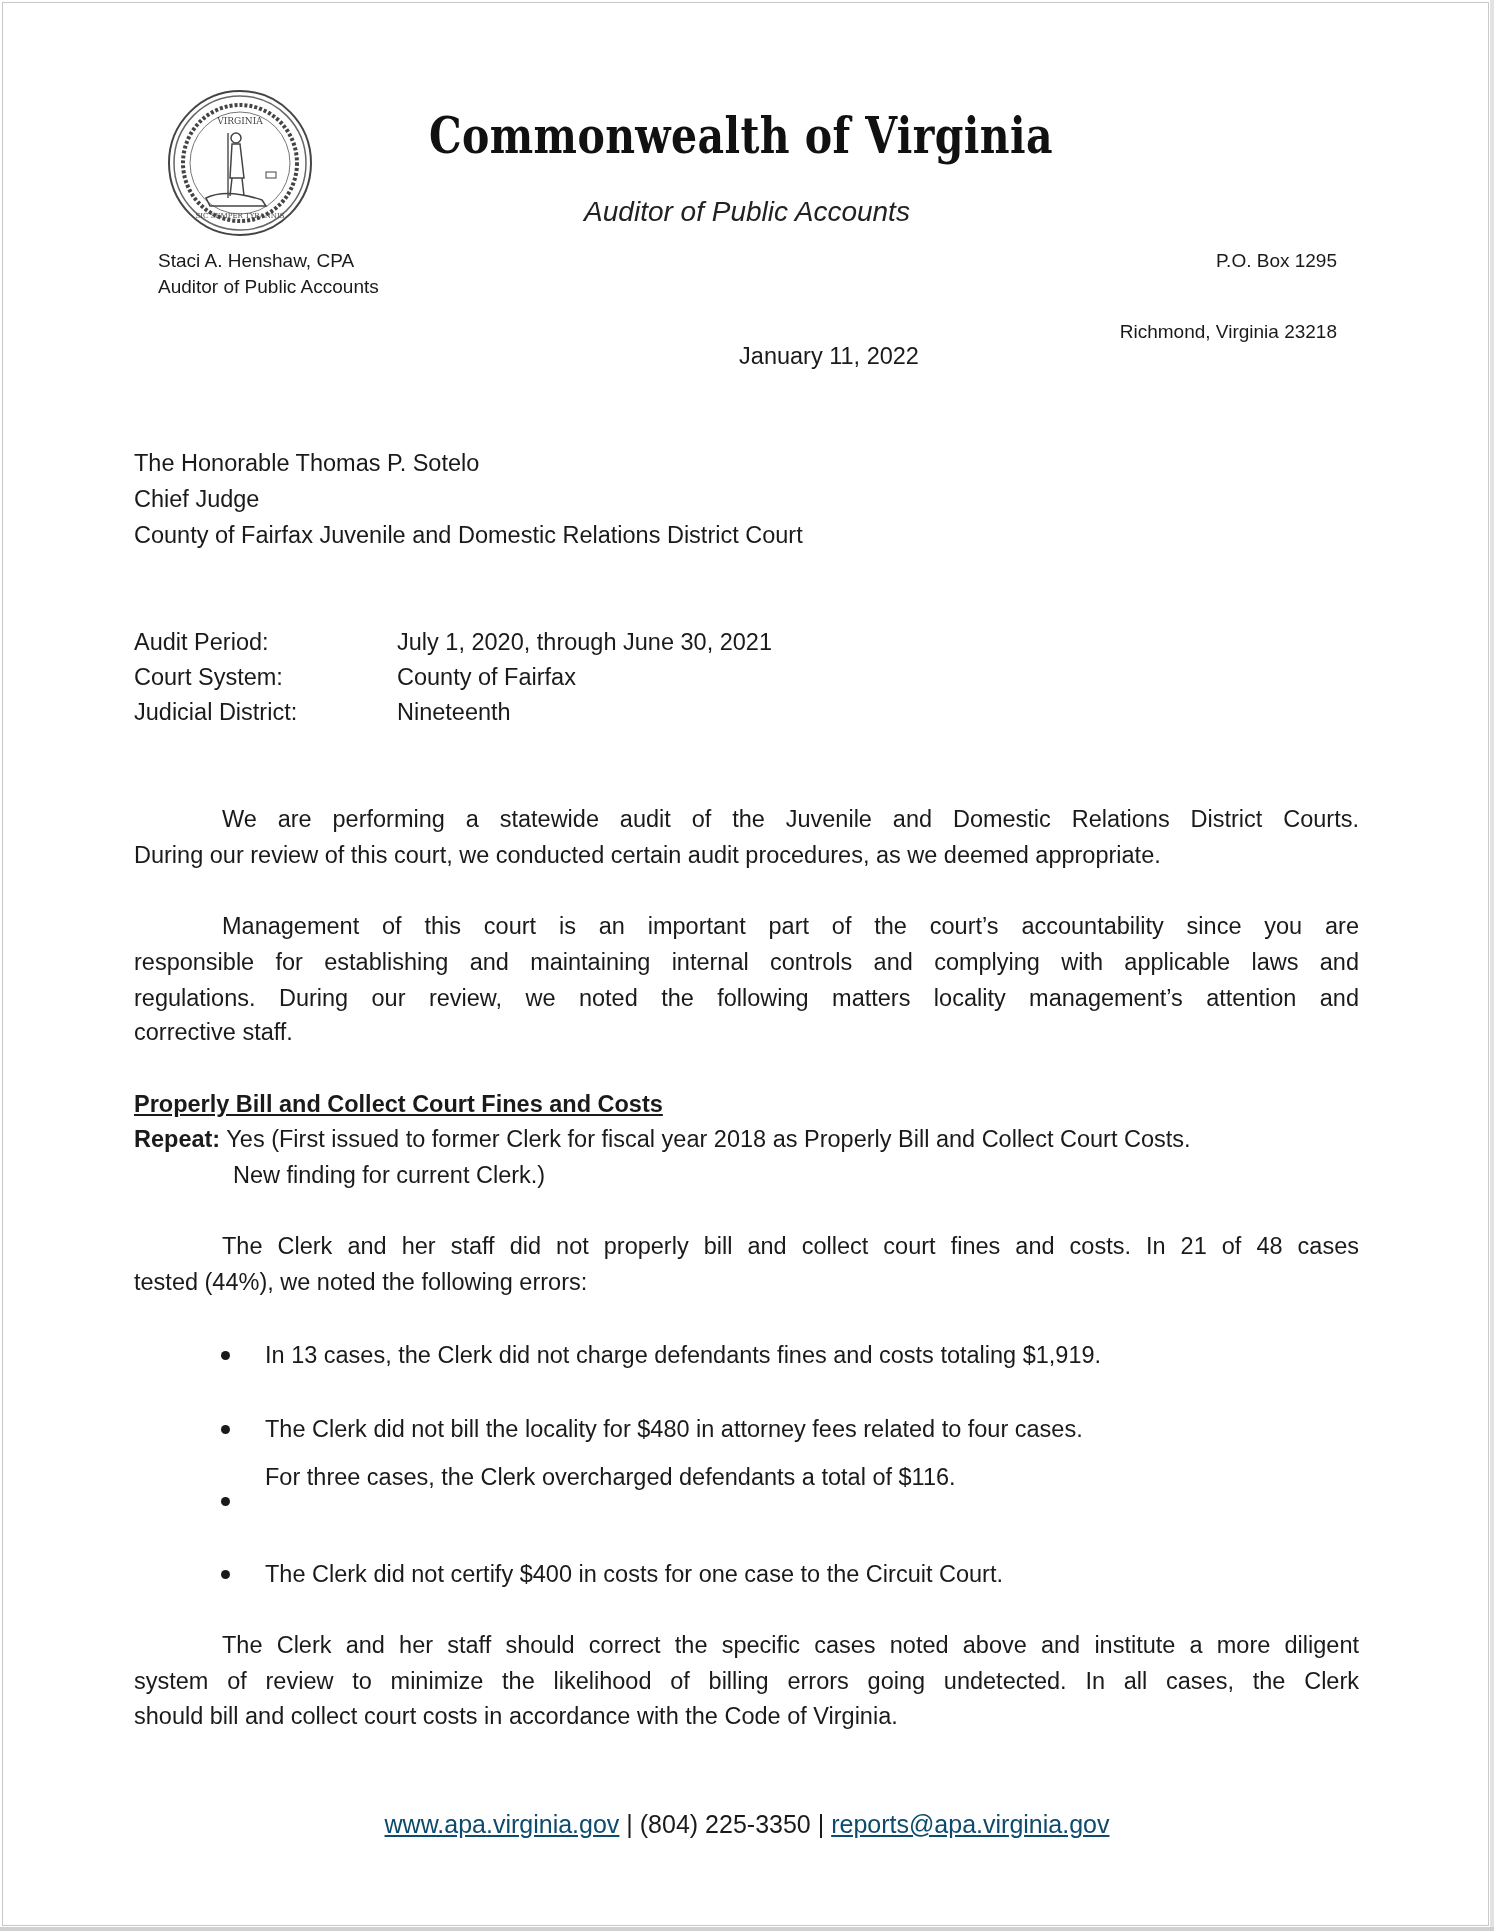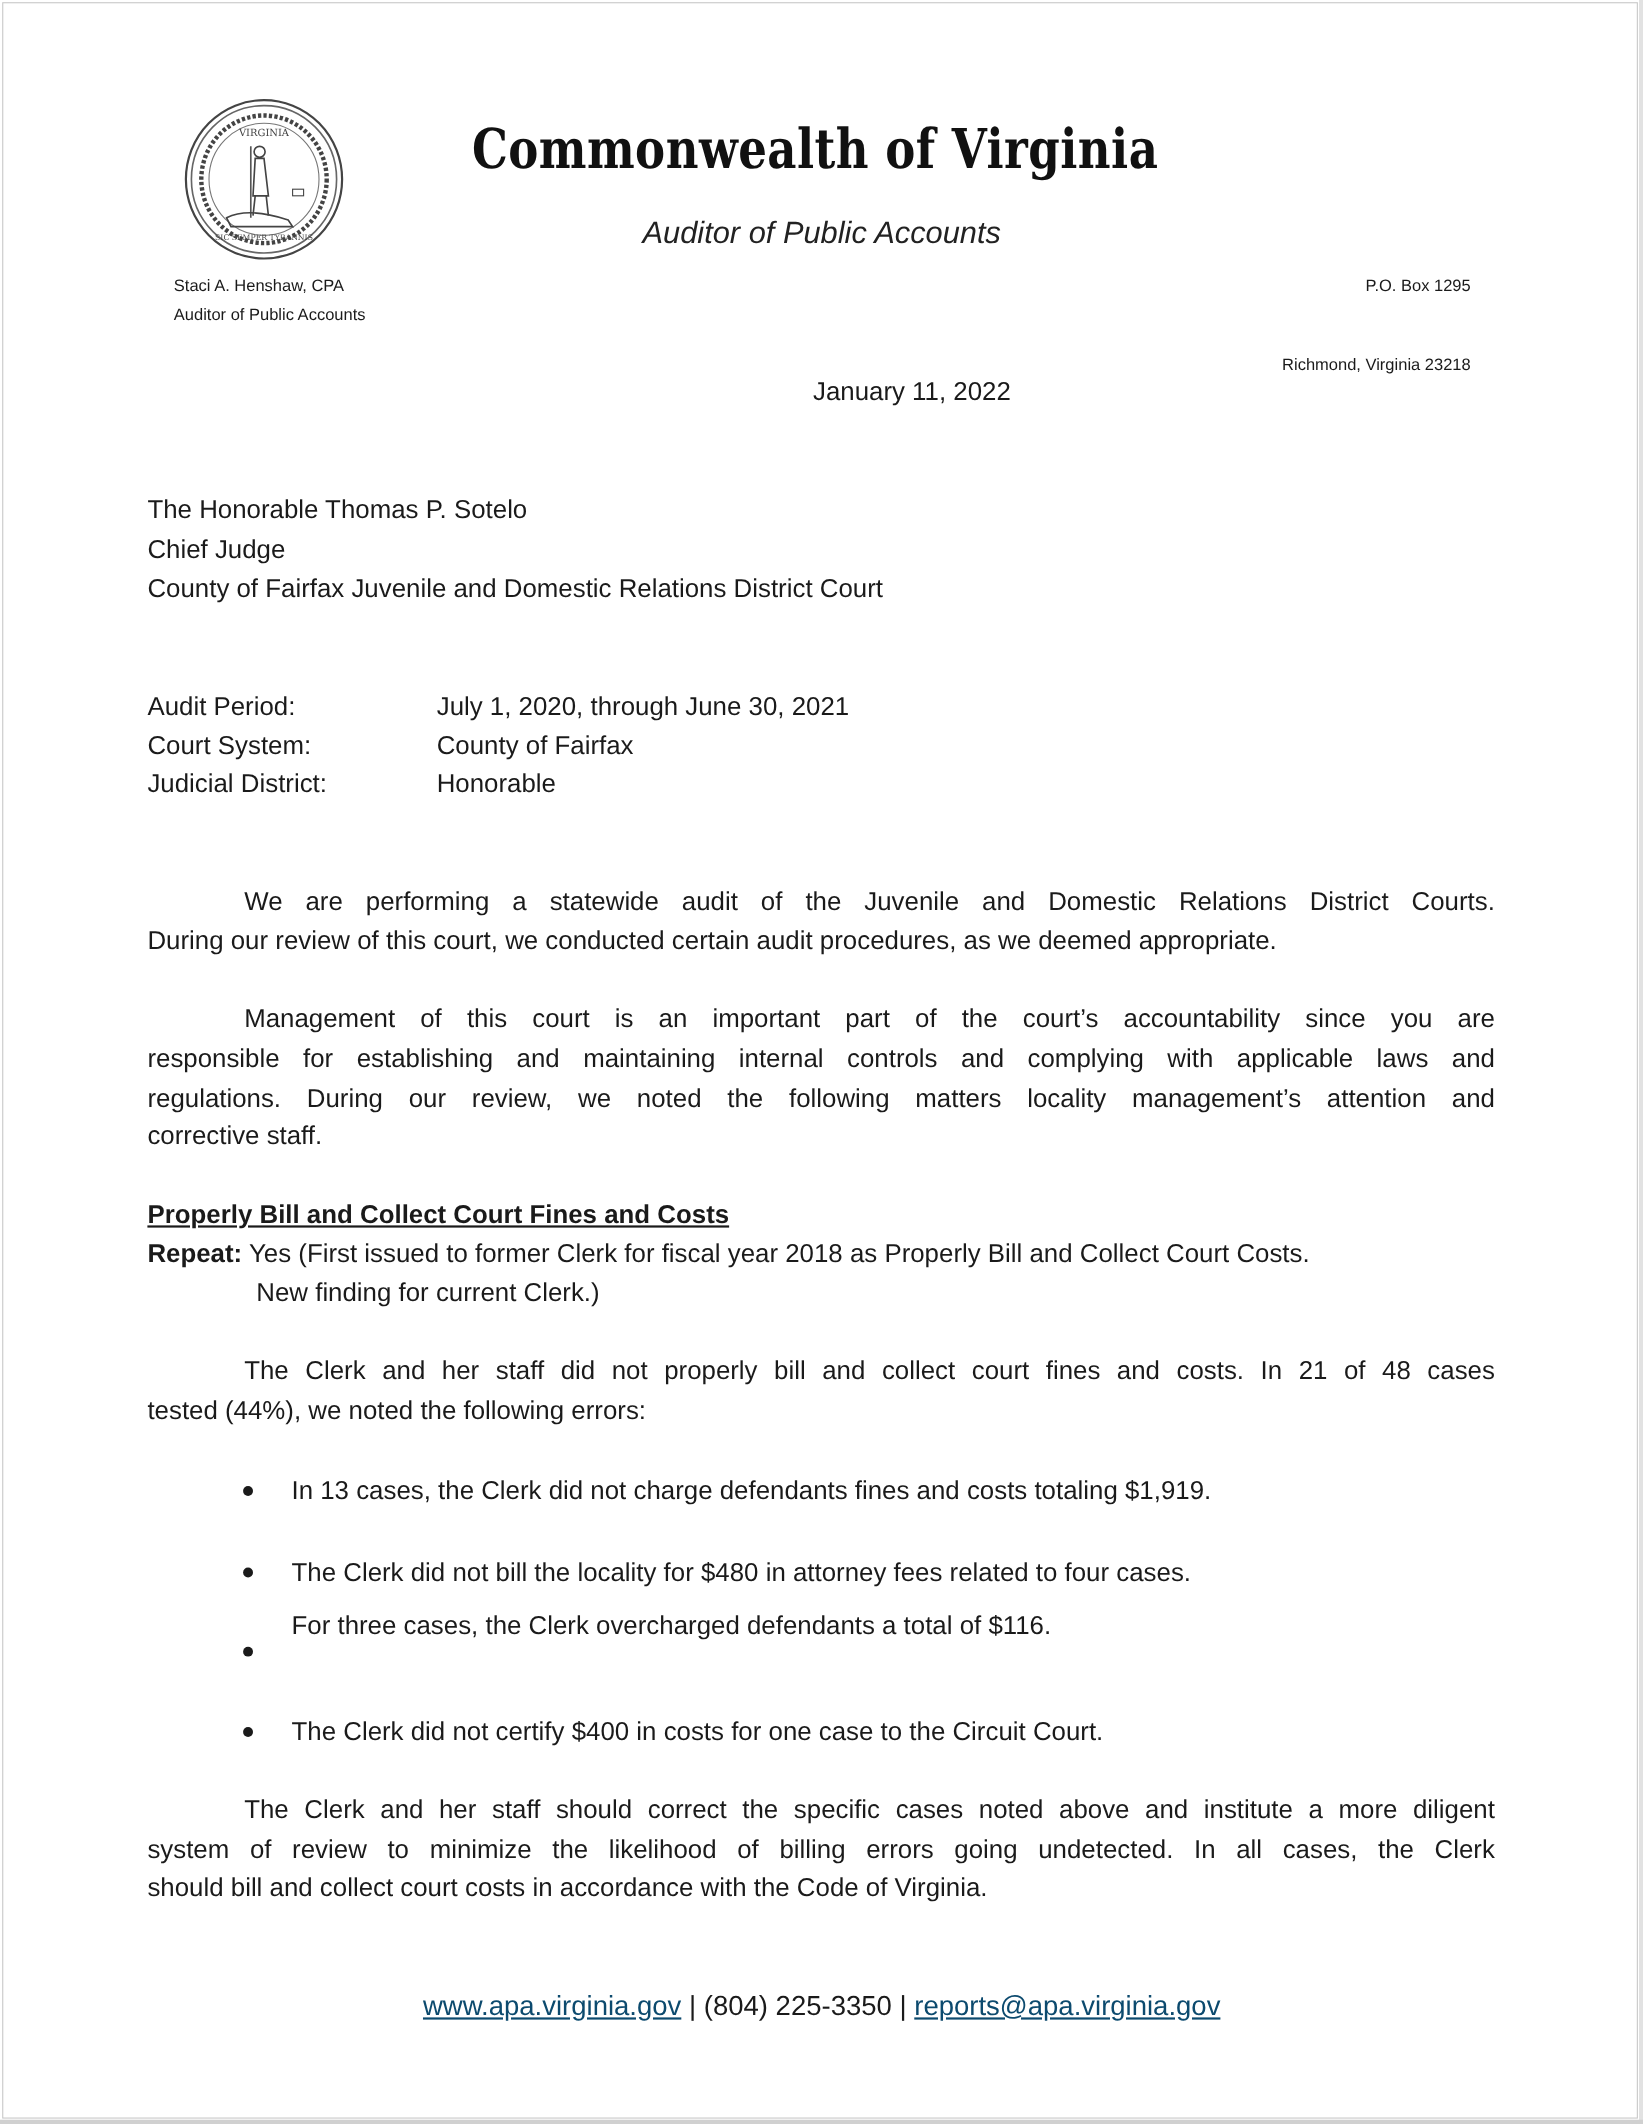--- a/index.html
+++ b/index.html
@@ -3,21 +3,21 @@
 <meta charset="utf-8">
 <style>
   html, body { margin:0; padding:0; background:#ffffff; }
   body { width:1494px; height:1931px; position:relative; overflow:hidden;
          font-family:"Liberation Sans", sans-serif; color:#1a1a1a; }
   .page { position:absolute; left:2px; top:2px; width:1487px; height:1924px;
           border:1px solid #c8c8c8; background:#fff; box-sizing:border-box; }
   .bottom-band { position:absolute; left:0; top:1927px; width:1494px; height:4px; background:#d0d0d0; }
   .right-band { position:absolute; left:1490px; top:0; width:4px; height:1931px; background:#e2e2e2; }
   .ln { position:absolute; white-space:nowrap; font-size:23.5px; line-height:30px; transform:translateY(-15px); }
-  .small { font-size:15px; line-height:24px; transform:translateY(-12px); }
+  .small { font-size:19px; line-height:24px; transform:translateY(-12px); }
   .title { position:absolute; left:429px; top:106px; width:634px; text-align:center;
            font-family:"DejaVu Serif", serif; font-size:50px; font-weight:bold; letter-spacing:0.5px;
            line-height:60px; color:#111; transform:scaleX(0.82); transform-origin:left top; white-space:nowrap; }
   .subtitle { position:absolute; left:0; width:1494px; text-align:center; top:196px;
               font-size:28px; font-style:italic; line-height:32px; color:#222; }
   .seal { position:absolute; left:166px; top:88px; width:148px; height:150px; }
   .justify { position:absolute; left:134px; width:1225px; font-size:23.5px; line-height:30px;
              text-align:justify; text-align-last:justify; transform:translateY(-15px); }
   .justify.last { text-align-last:left; }
   .indent { text-indent:88px; }
@@ -62,21 +62,21 @@
 
 <div class="ln" style="left:134px; top:463px;">The Honorable Thomas P. Sotelo</div>
 <div class="ln" style="left:134px; top:499px;">Chief Judge</div>
 <div class="ln" style="left:134px; top:535px;">County of Fairfax Juvenile and Domestic Relations District Court</div>
 
 <div class="ln" style="left:134px; top:642px;">Audit Period:</div>
 <div class="ln" style="left:397px; top:642px;">July 1, 2020, through June 30, 2021</div>
 <div class="ln" style="left:134px; top:677px;">Court System:</div>
 <div class="ln" style="left:397px; top:677px;">County of Fairfax</div>
 <div class="ln" style="left:134px; top:712px;">Judicial District:</div>
-<div class="ln" style="left:397px; top:712px;">Honorable</div>
+<div class="ln" style="left:397px; top:712px;">Nineteenth</div>
 
 <div class="justify indent" style="top:819px;">We are performing a statewide audit of the Juvenile and Domestic Relations District Courts.</div>
 <div class="justify last" style="top:855px;">During our review of this court, we conducted certain audit procedures, as we deemed appropriate.</div>
 
 <div class="justify indent" style="top:926px;">Management of this court is an important part of the court’s accountability since you are</div>
 <div class="justify" style="top:962px;">responsible for establishing and maintaining internal controls and complying with applicable laws and</div>
 <div class="justify" style="top:998px;">regulations.  During our review, we noted the following matters locality management’s attention and</div>
 <div class="justify last" style="top:1032px;">corrective staff.</div>
 
 <div class="ln heading" style="left:134px; top:1104px;">Properly Bill and Collect Court Fines and Costs</div>

